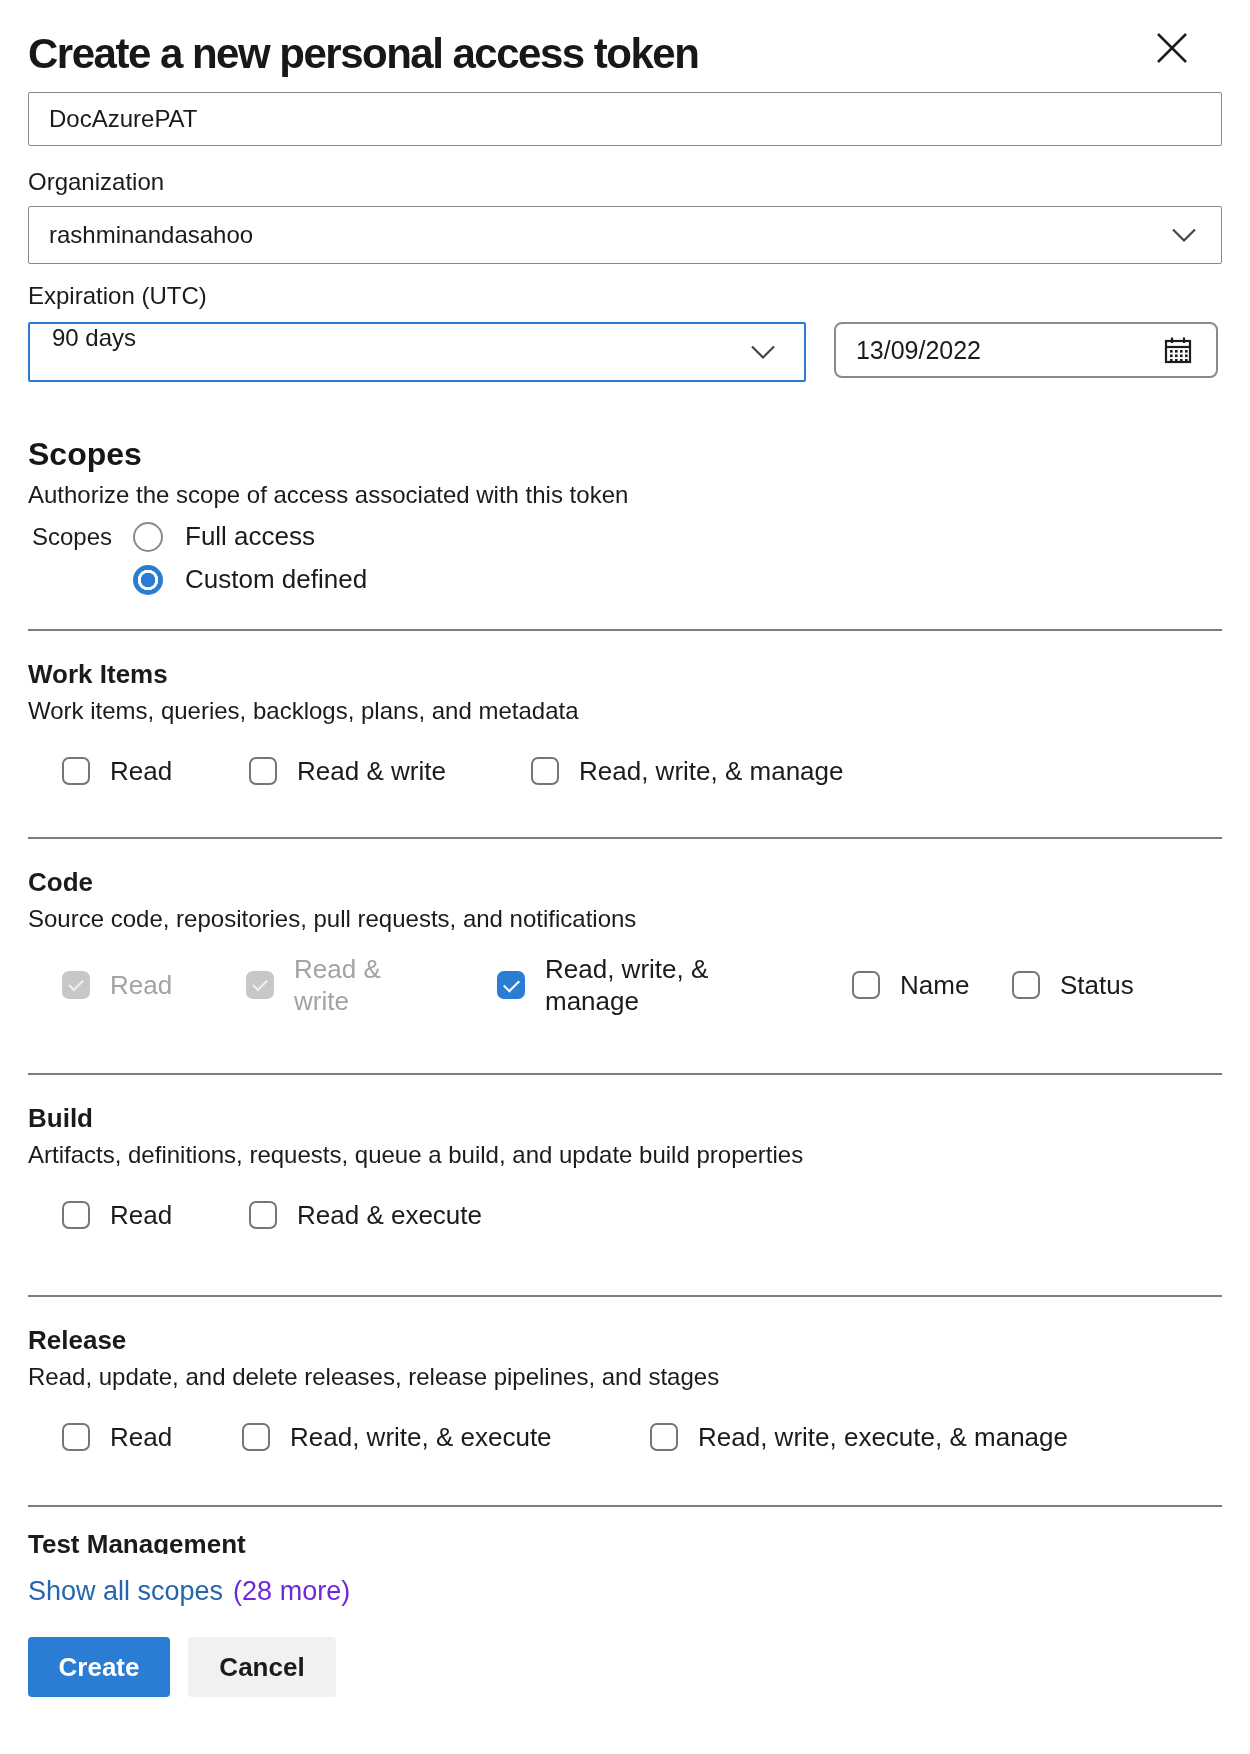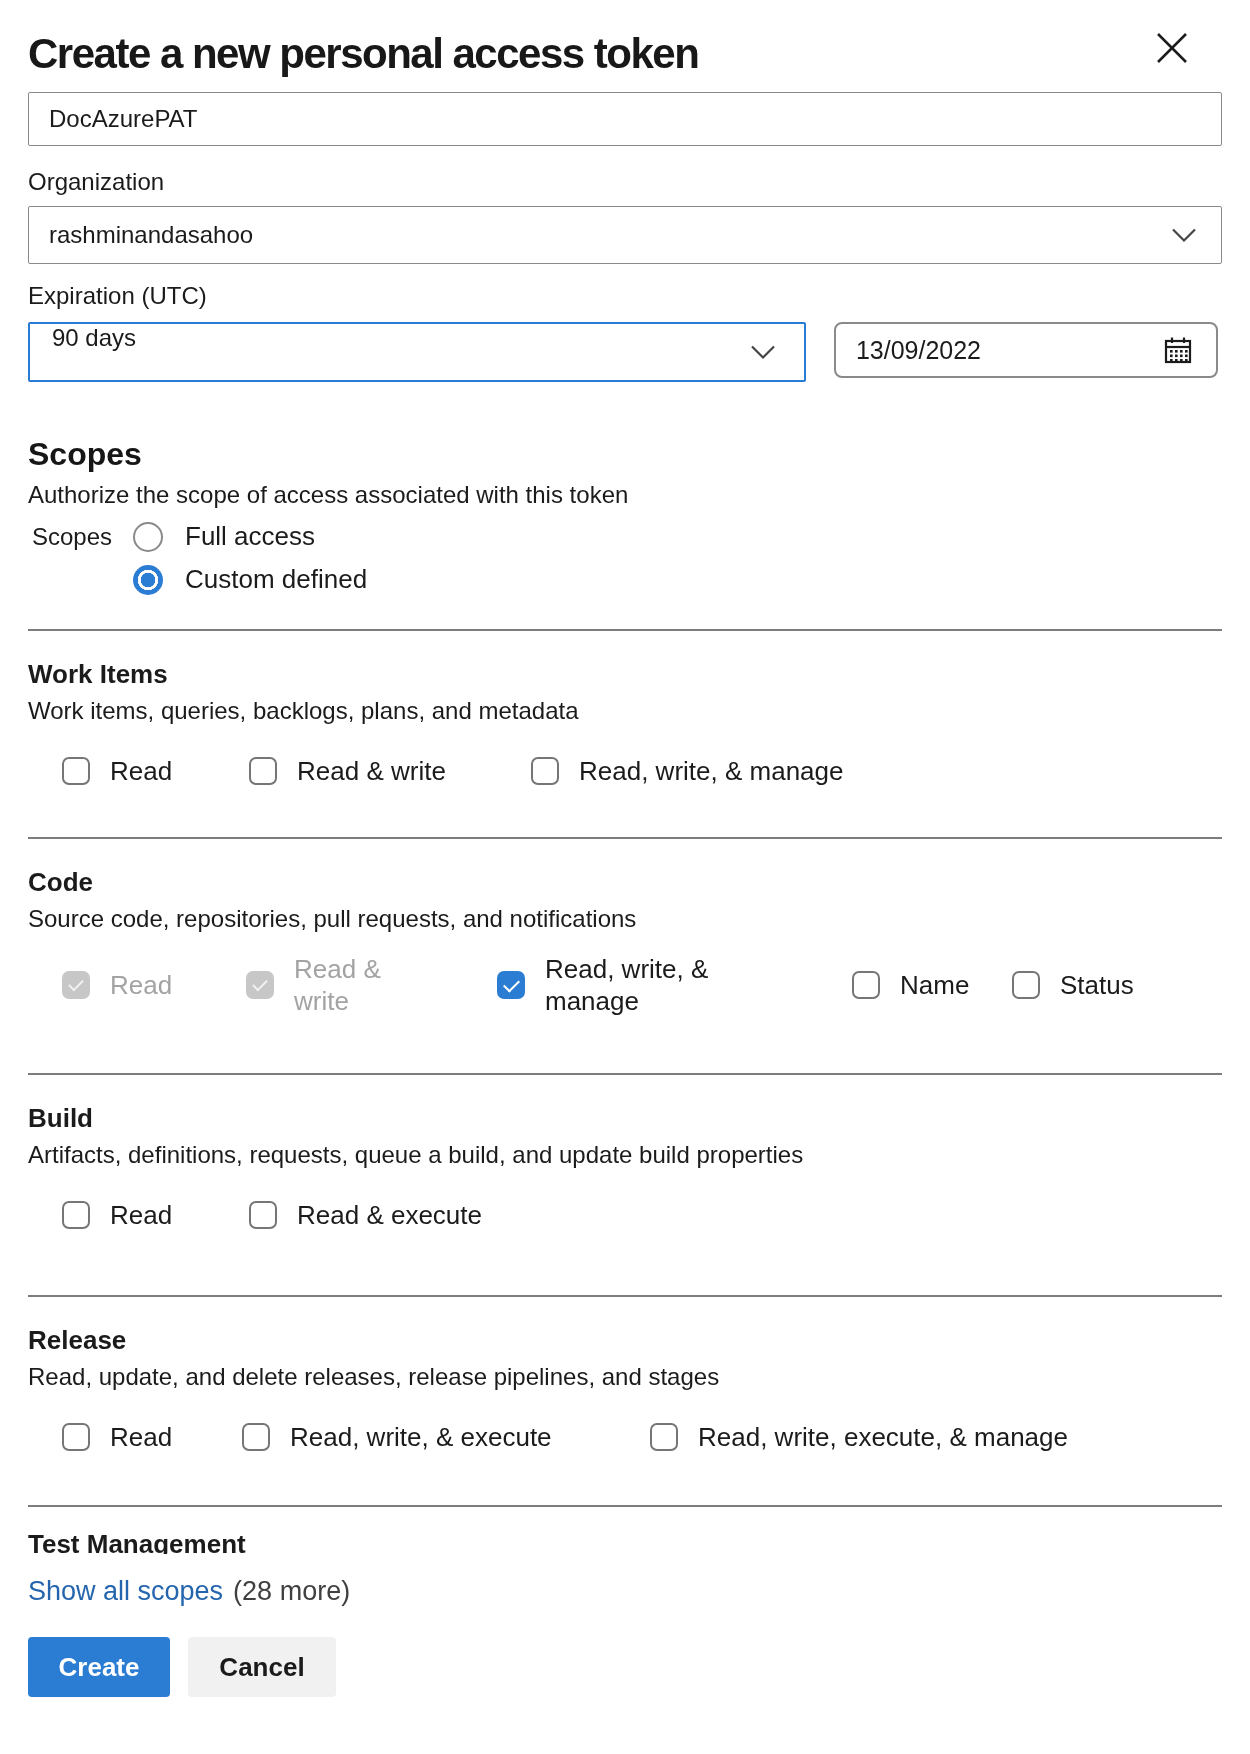--- a/index.html
+++ b/index.html
@@ -60,21 +60,21 @@
   .w-187 { min-width:187px; } .w-282 { min-width:282px; }
   .w-184 { min-width:184px; } .w-251 { min-width:251px; } .w-355 { min-width:355px; } .w-160 { min-width:160px; }
   .w-180 { min-width:180px; } .w-408 { min-width:408px; }
 
   
   .clipped-sec { height:25px; overflow:hidden; margin-top:22px; }
 
   
   .showall-row { display:flex; align-items:baseline; margin-top:22px; }
   .showall-link { font-size:27px; color:#2565ae; cursor:pointer; text-decoration:none; }
-  .more-count { font-size:27px; color:#404040; margin-left:10px; }
+  .more-count { font-size:27px; color:#6d28d9; margin-left:10px; }
   .btn-row { display:flex; margin-top:30px; }
   .btn { height:60px; border:none; border-radius:4px; font-size:26px; font-weight:bold; font-family:"Liberation Sans", sans-serif; cursor:pointer; }
   .btn-create { width:142px; background:#2b7cd3; color:#fff; }
   .btn-cancel { width:148px; margin-left:18px; background:#f1f1f1; color:#1b1b1b; }
 
   svg { display:block; }
 </style>
 </head>
 <body>
 

